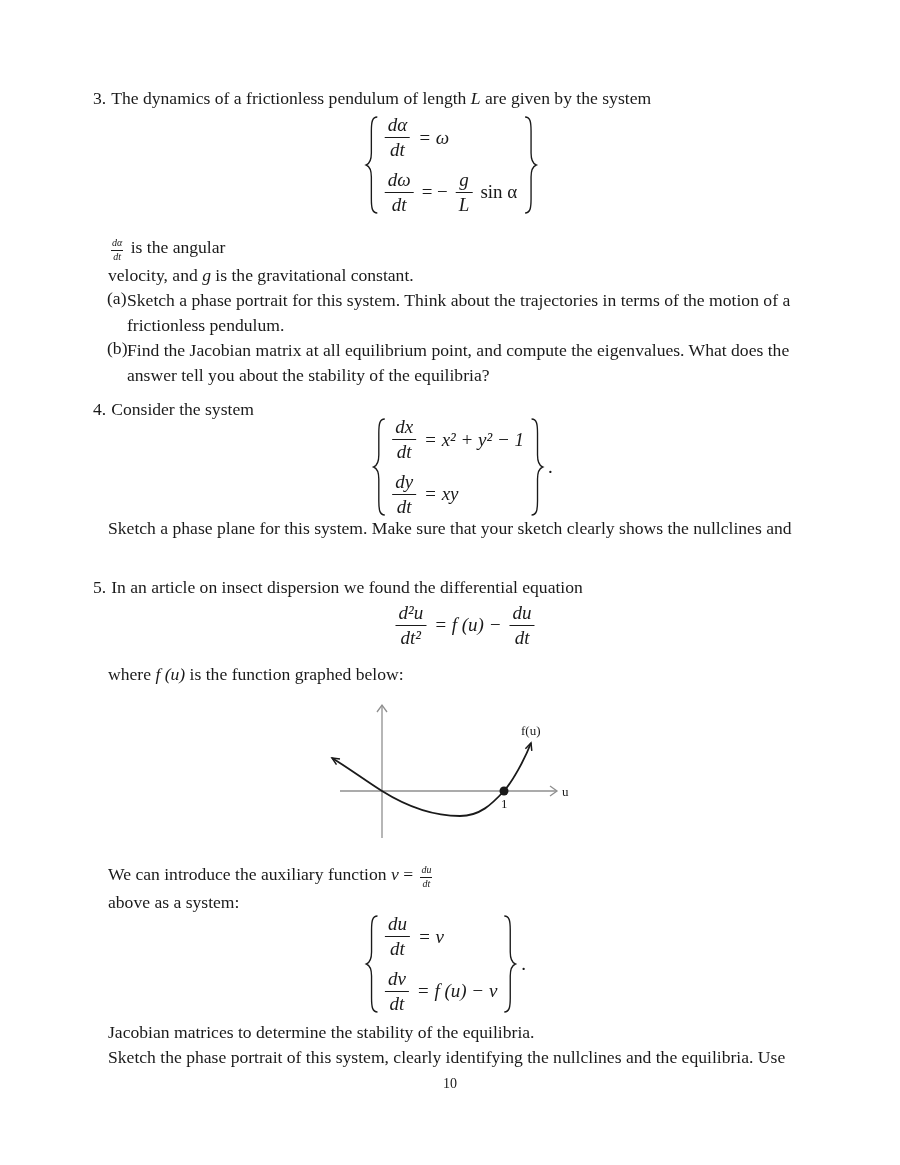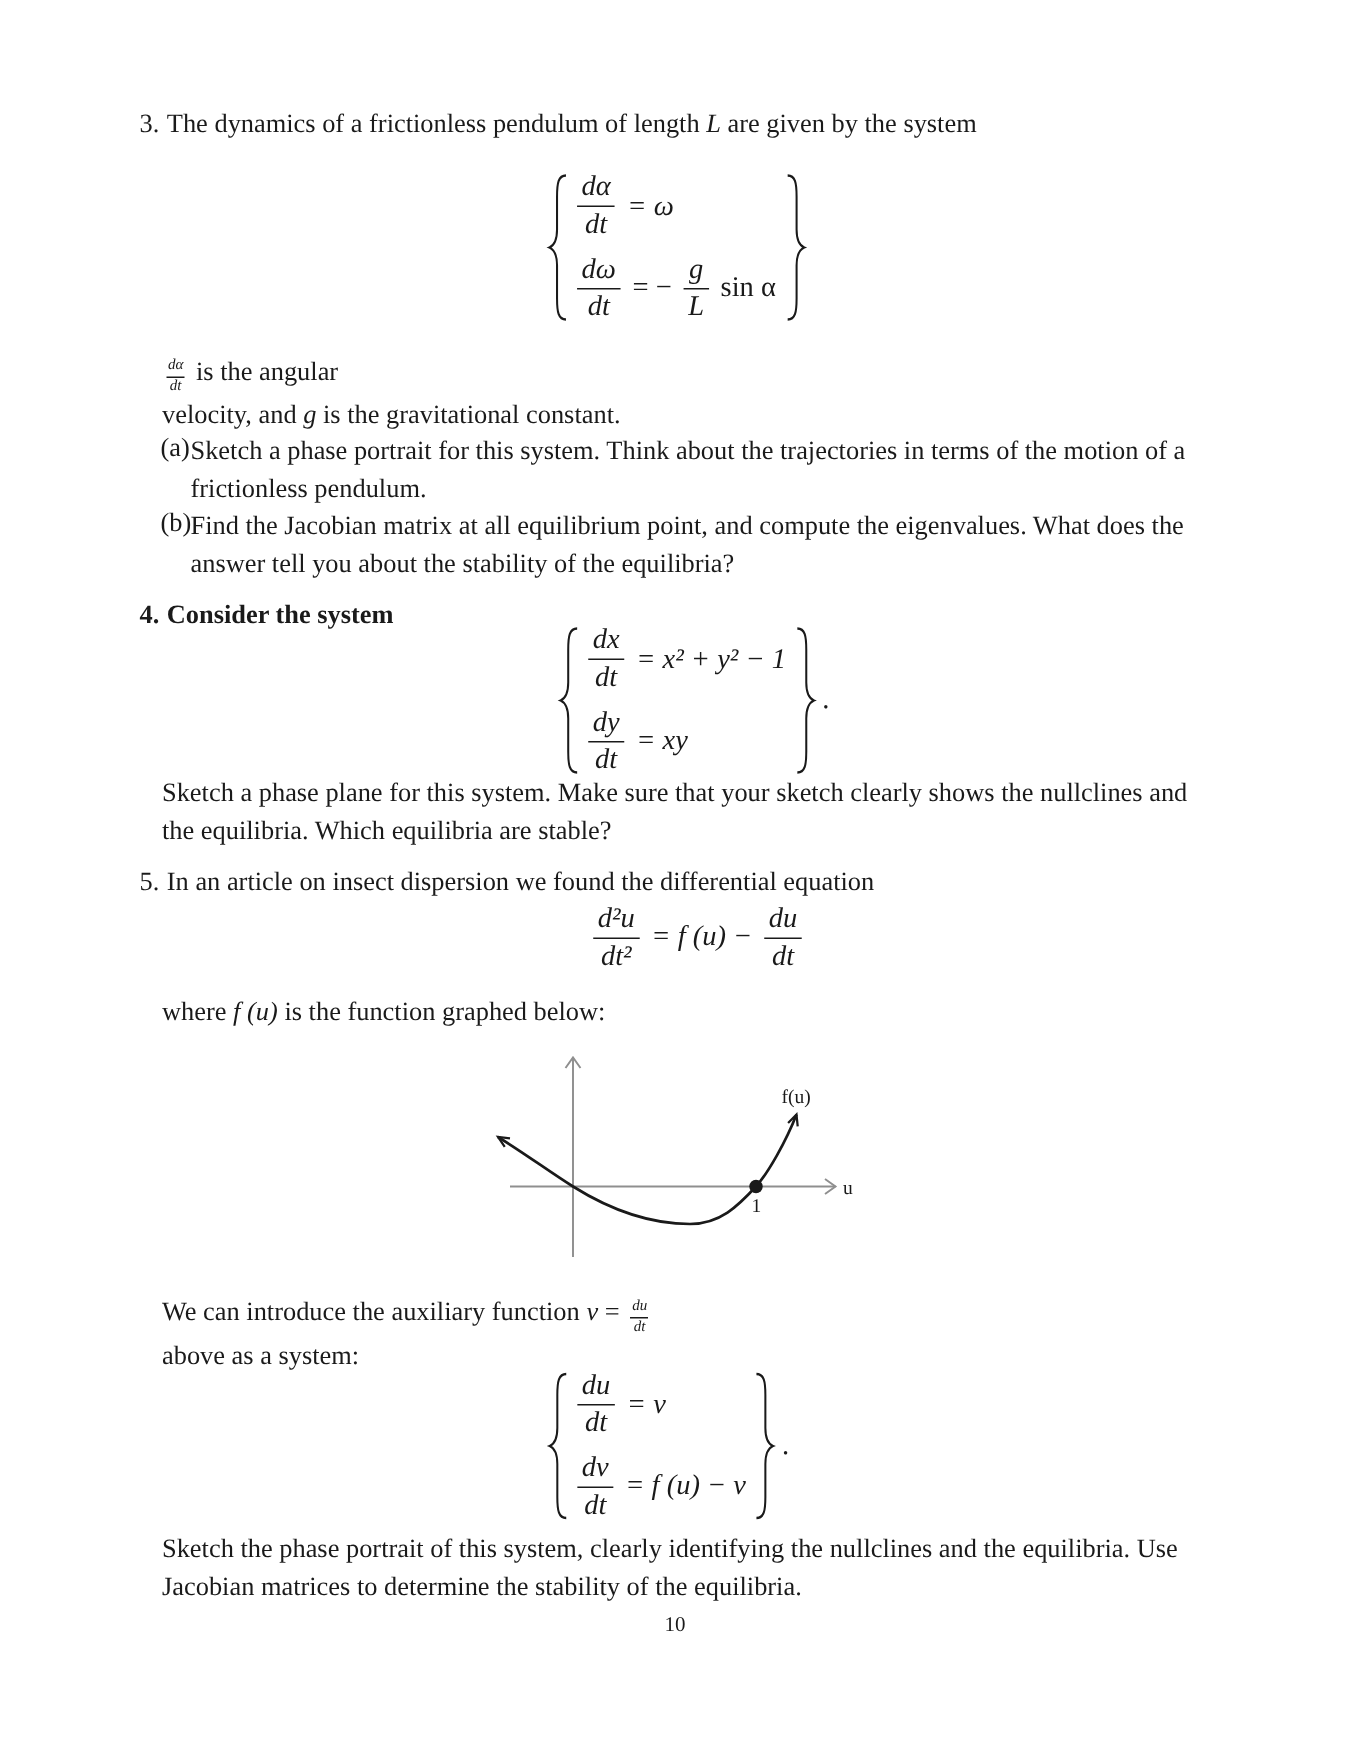--- a/index.html
+++ b/index.html
@@ -45,21 +45,21 @@
   .ifrac .iden{display:block;border-top:1px solid currentColor;padding-top:1.5px;}
 
   .graph{position:absolute;left:328px;top:697px;}
   .pagenum{position:absolute;left:0;right:0;top:1076px;text-align:center;font-size:14px;}
 </style>
 </head>
 <body>
 
 <div class="page">
 
-  <div class="heading" style="left:93px;top:72px;">
+  <div class="heading" style="left:93px;top:88px;">
     <span class="pnum">3.</span><span>The dynamics of a frictionless pendulum of length </span><i>L</i><span> are given by the system</span>
   </div>
 
   <div class="equation" style="top:115px;--dx:1px;">
     <svg class="brace" width="17" height="100" viewBox="0 0 20 100" preserveAspectRatio="none">
       <path d="M16 2 C10 2 9 7 9 16 L9 38 C9 45 7 48.5 3 50 C7 51.5 9 55 9 62 L9 84 C9 93 10 98 16 98" fill="none" stroke="currentColor" stroke-width="1.6"></path>
     </svg>
     <div class="eqrows">
       <div class="eqrow">
         <span class="frac">
@@ -100,21 +100,21 @@
   </div>
 
   <div class="item" style="left:107px;top:338px;">
     <span class="ilabel">(b)</span>
     <div class="itext">
       <div>Find the Jacobian matrix at all equilibrium point, and compute the eigenvalues. What does the</div>
       <div>answer tell you about the stability of the equilibria?</div>
     </div>
   </div>
 
-  <div class="heading" style="left:93px;top:399px;font-weight:bold;">
+  <div class="heading" style="left:93px;top:399px;">
     <span class="pnum">4.</span><span>Consider the system</span>
   </div>
 
   <div class="equation" style="top:417px;--dx:12px;">
     <svg class="brace" width="17" height="100" viewBox="0 0 20 100" preserveAspectRatio="none">
       <path d="M16 2 C10 2 9 7 9 16 L9 38 C9 45 7 48.5 3 50 C7 51.5 9 55 9 62 L9 84 C9 93 10 98 16 98" fill="none" stroke="currentColor" stroke-width="1.6"></path>
     </svg>
     <div class="eqrows">
       <div class="eqrow">
         <span class="frac">
@@ -132,21 +132,20 @@
       </div>
     </div>
     <svg class="brace" width="17" height="100" viewBox="0 0 20 100" preserveAspectRatio="none">
       <path d="M4 2 C10 2 11 7 11 16 L11 38 C11 45 13 48.5 17 50 C13 51.5 11 55 11 62 L11 84 C11 93 10 98 4 98" fill="none" stroke="currentColor" stroke-width="1.6"></path>
     </svg>
     <span class="eq-period">.</span>
   </div>
 
   <div class="para lh25" style="left:108px;top:516px;">
     <div class="pline">Sketch a phase plane for this system. Make sure that your sketch clearly shows the nullclines and</div>
-    <div class="pline">the equilibria. Which equilibria are stable?</div>
   </div>
 
   <div class="heading" style="left:93px;top:577px;">
     <span class="pnum">5.</span><span>In an article on insect dispersion we found the differential equation</span>
   </div>
 
   <div class="equation" style="top:603px;--dx:15px;">
     <div class="eqrow">
       <span class="frac">
           <span class="num">d²u</span>
@@ -207,19 +206,19 @@
         <span class="rhs">= f (u) − v</span>
       </div>
     </div>
     <svg class="brace" width="17" height="100" viewBox="0 0 20 100" preserveAspectRatio="none">
       <path d="M4 2 C10 2 11 7 11 16 L11 38 C11 45 13 48.5 17 50 C13 51.5 11 55 11 62 L11 84 C11 93 10 98 4 98" fill="none" stroke="currentColor" stroke-width="1.6"></path>
     </svg>
     <span class="eq-period">.</span>
   </div>
 
   <div class="para lh25" style="left:108px;top:1020px;">
+    <div class="pline">Jacobian matrices to determine the stability of the equilibria.</div>
     <div class="pline">Sketch the phase portrait of this system, clearly identifying the nullclines and the equilibria. Use</div>
-    <div class="pline">Jacobian matrices to determine the stability of the equilibria.</div>
   </div>
 
   <div class="pagenum">10</div>
 
 </div>
 
 </body></html>

